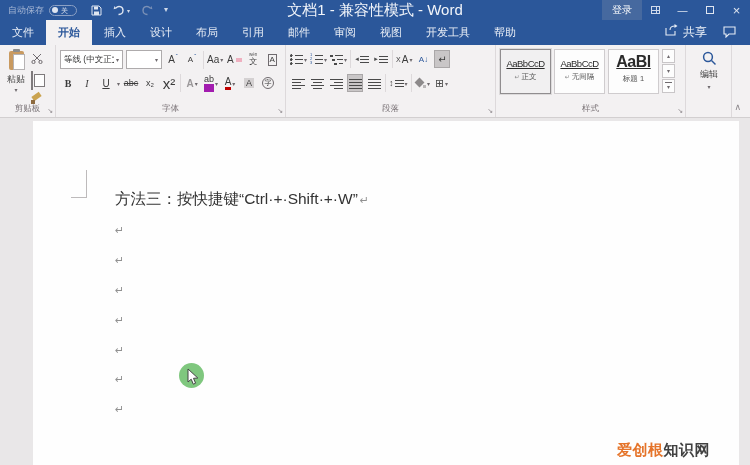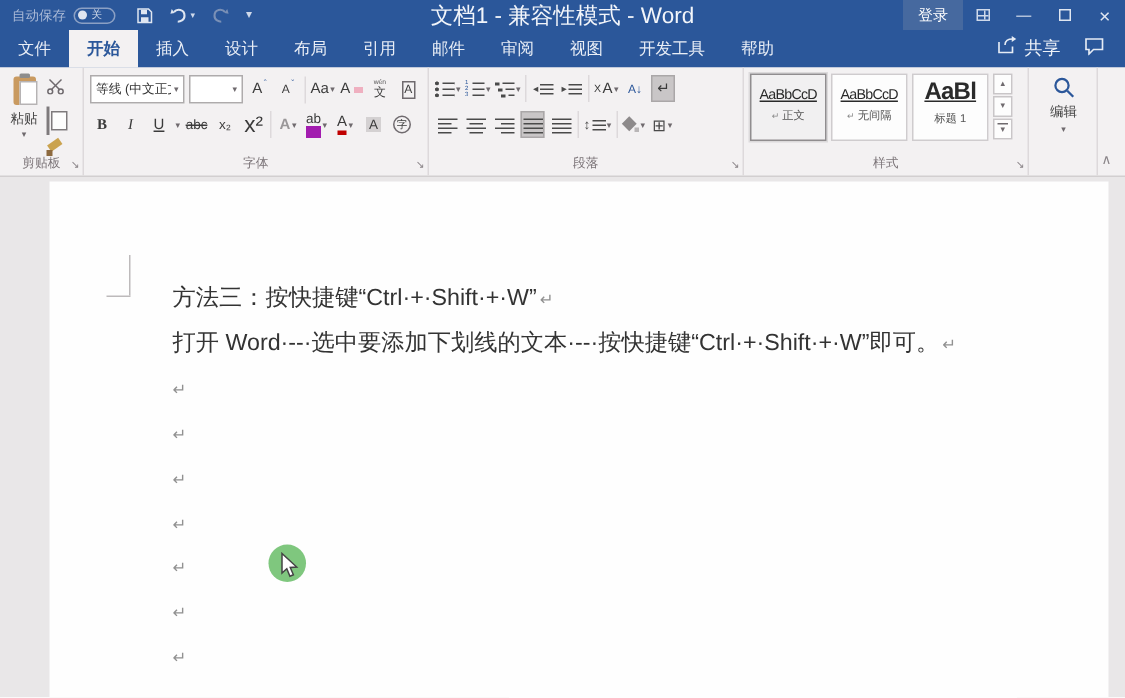--- a/index.html
+++ b/index.html
@@ -429,34 +429,34 @@
 
   <div class="docarea">
     <div class="page">
       <span class="cropmark-v"></span>
       <span class="cropmark-h"></span>
 
       <div id="dflow">
         <div class="dline">
           <span>方法三：按快捷键“Ctrl·+·Shift·+·W”</span><span class="pmark">↵</span>
         </div>
-        <div class="dline">
-          <span>打开 Word·--·选中要添加下划线的文本·--·按快捷键“Ctrl·+·Shift·+·W”即可。</span><span class="pmark">↵</span>
-        </div>
       <div class="dline"><span class="pmark" style="margin-left: 0px;">↵</span></div>
           <div class="dline"><span class="pmark" style="margin-left: 0px;">↵</span></div>
           <div class="dline"><span class="pmark" style="margin-left: 0px;">↵</span></div>
           <div class="dline"><span class="pmark" style="margin-left: 0px;">↵</span></div>
           <div class="dline"><span class="pmark" style="margin-left: 0px;">↵</span></div>
           <div class="dline"><span class="pmark" style="margin-left: 0px;">↵</span></div>
           <div class="dline"><span class="pmark" style="margin-left: 0px;">↵</span></div>
         </div>
 
       <div class="cursor-wrap">
         <span class="cursor-circle"></span>
         <svg class="cursor-arrow" width="13" height="18" viewBox="0 0 13 18">
           <path d="M1 1 L1 14 L4.2 11.2 L6.3 16.2 L8.6 15.2 L6.5 10.3 L10.8 10 Z" fill="#fff" stroke="#444" stroke-width="1"></path>
         </svg>
       </div>
 
+      <div class="watermark">
+        <span id="wm1" style="color: rgb(229, 116, 42);">爱创根</span><span id="wm2" style="color: rgb(65, 65, 65);">知识网</span>
+      </div>
     </div>
   </div>
 </div>
 
 </body></html>

